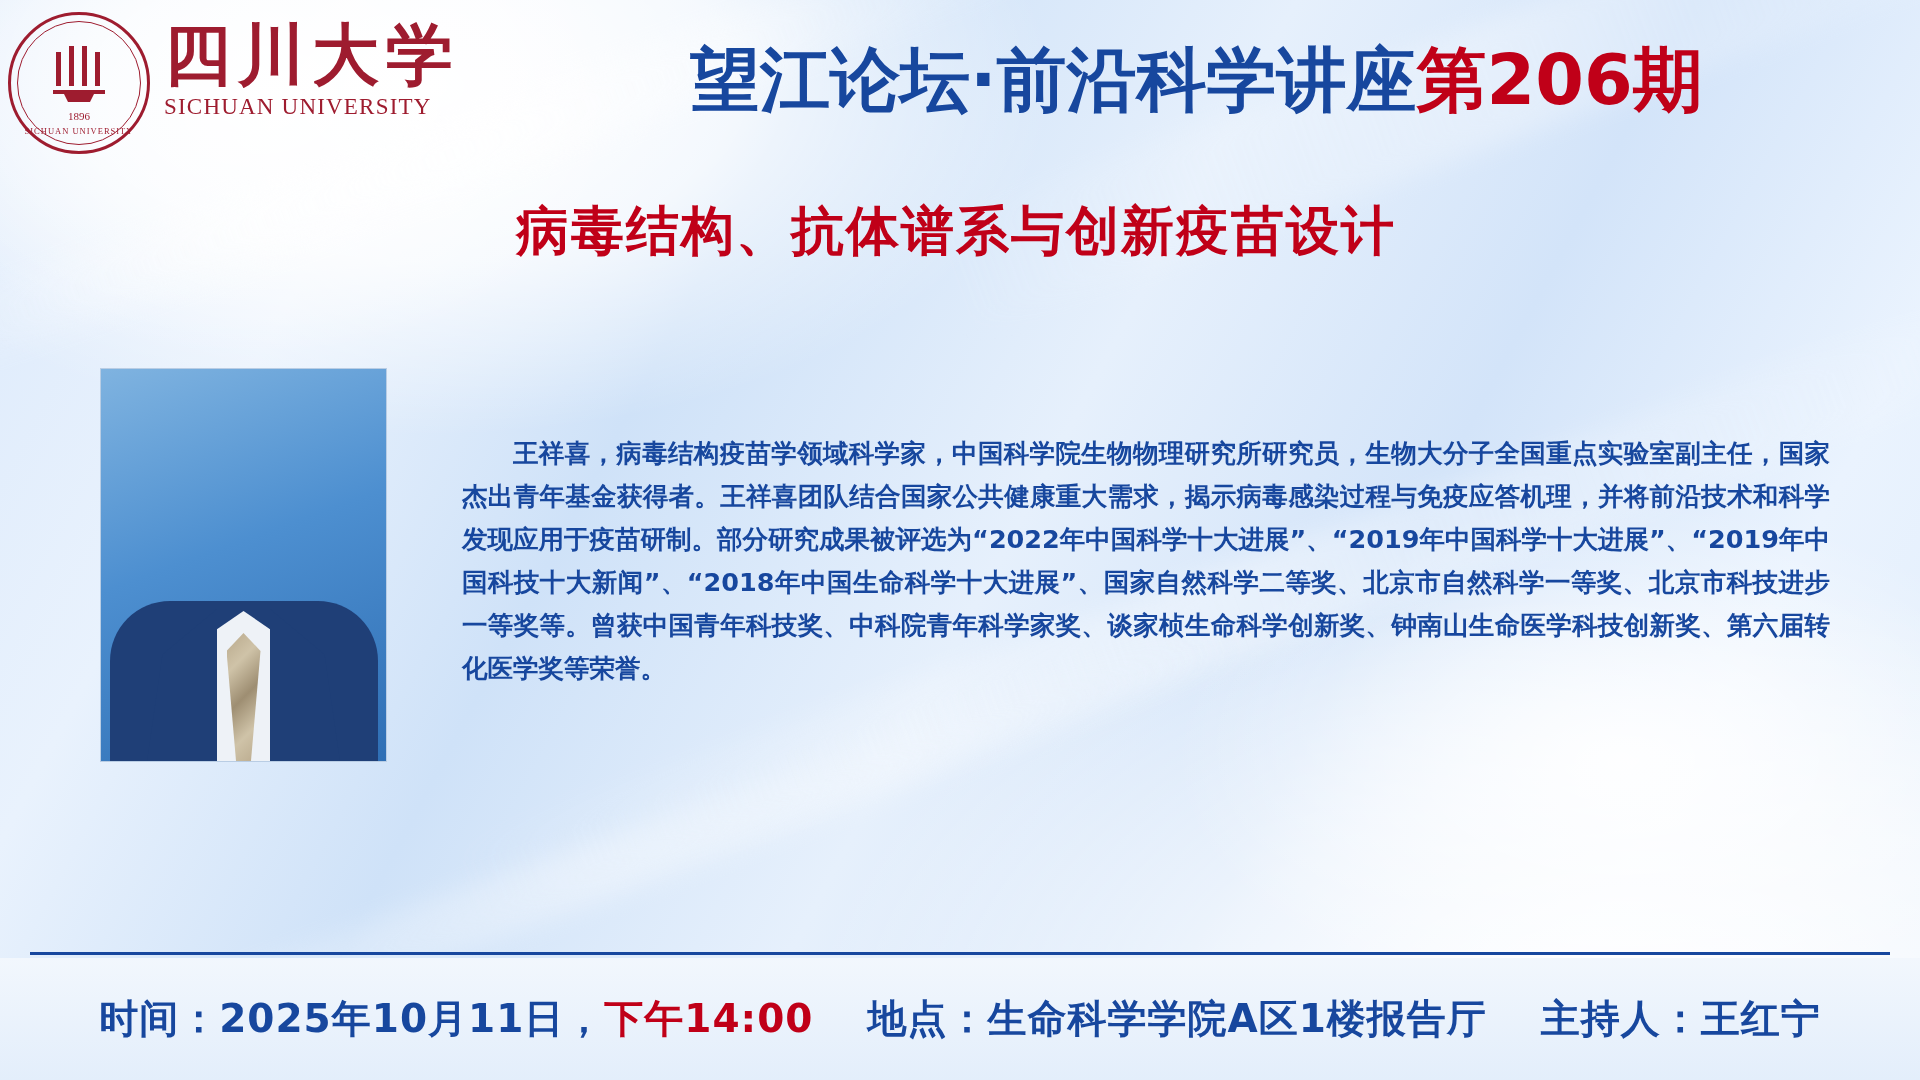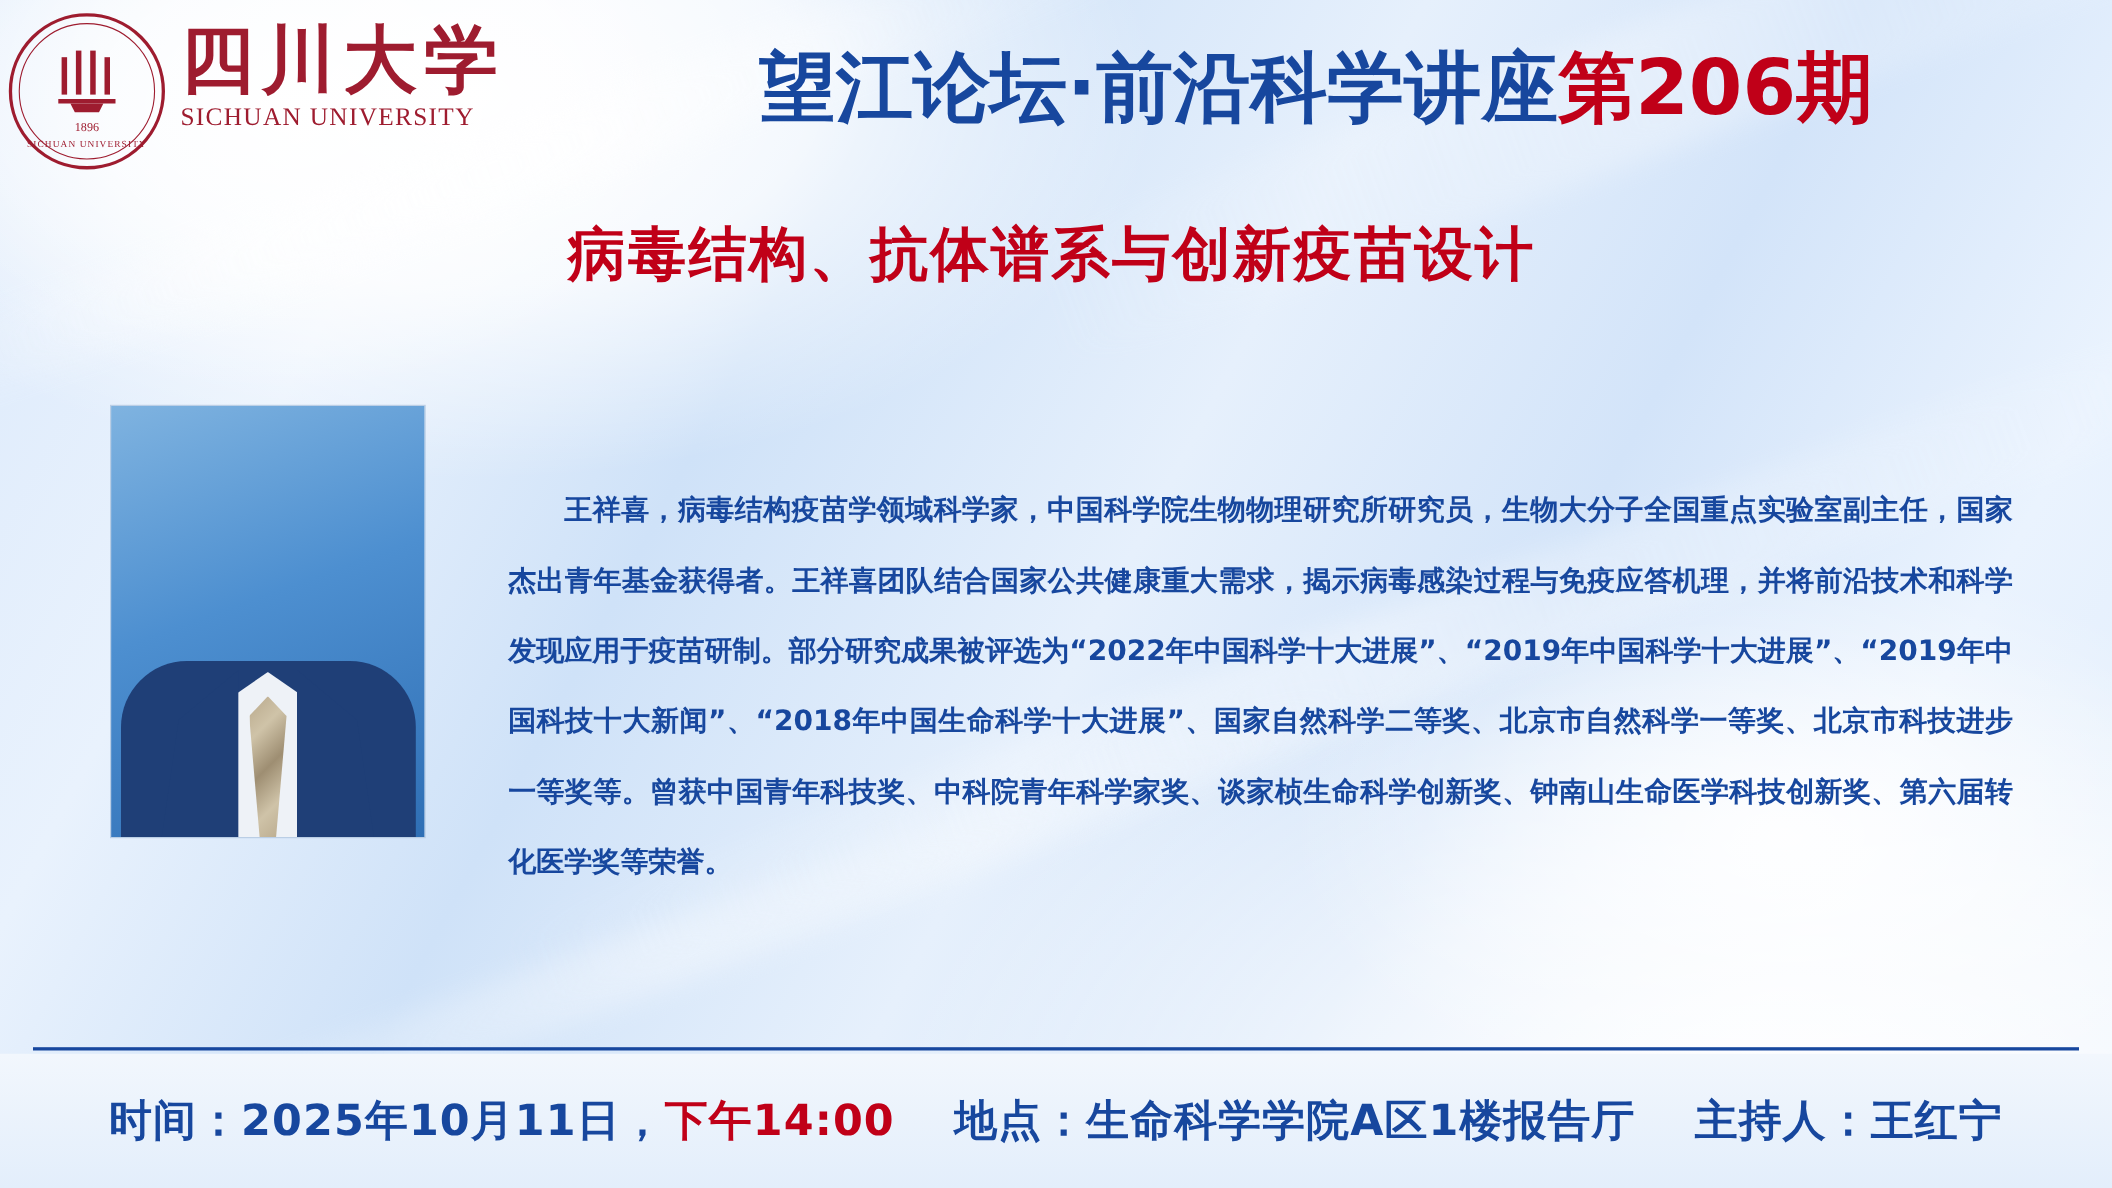--- a/index.html
+++ b/index.html
@@ -230,21 +230,21 @@
     font-family: "DejaVu Sans", "Liberation Sans", sans-serif;
   }
   .speaker-line .label { margin-right: 30px; }
 
   .bio {
     position: absolute;
     left: 462px;
     top: 432px;
     width: 1368px;
     font-size: 25.5px;
-    line-height: 64px;
+    line-height: 43px;
     color: #17479e;
     font-weight: 700;
     text-align: justify;
     text-indent: 51px;
     font-family: "DejaVu Sans", "Liberation Sans", sans-serif;
   }
 
   
   .divider {
     position: absolute;

